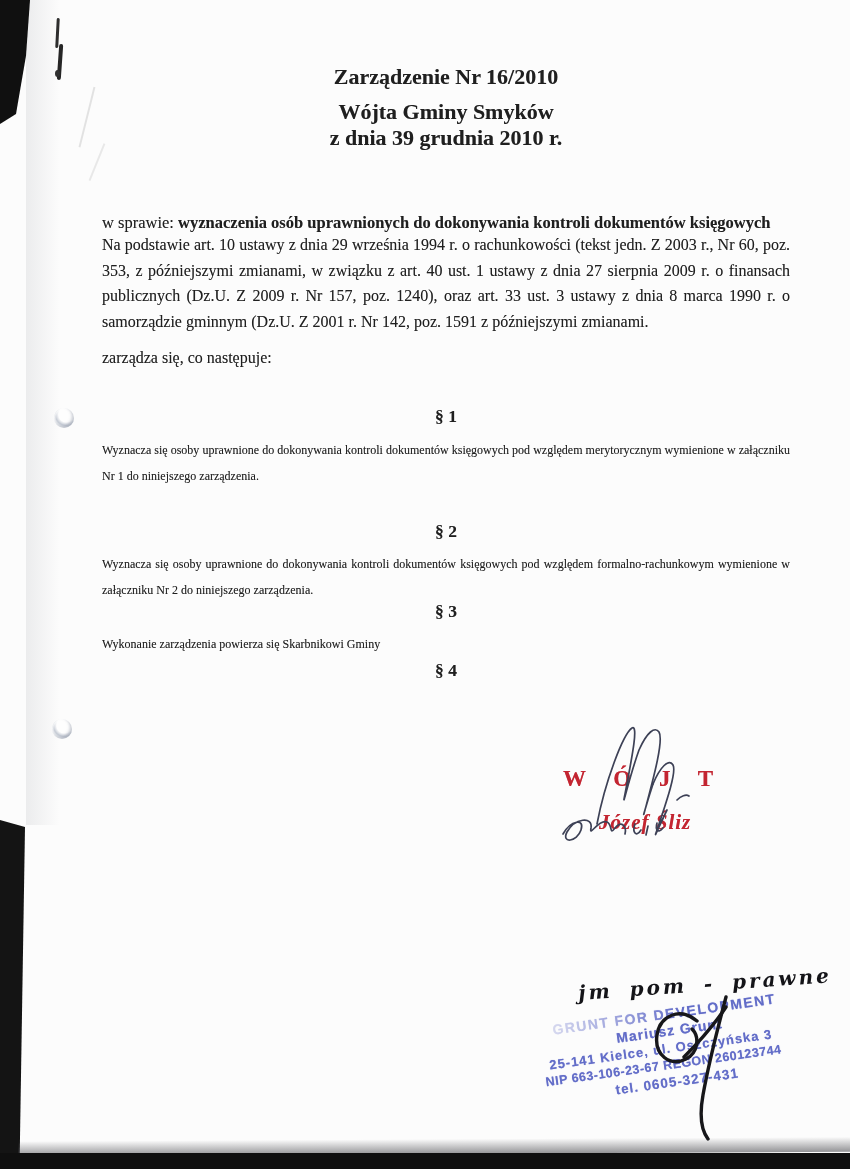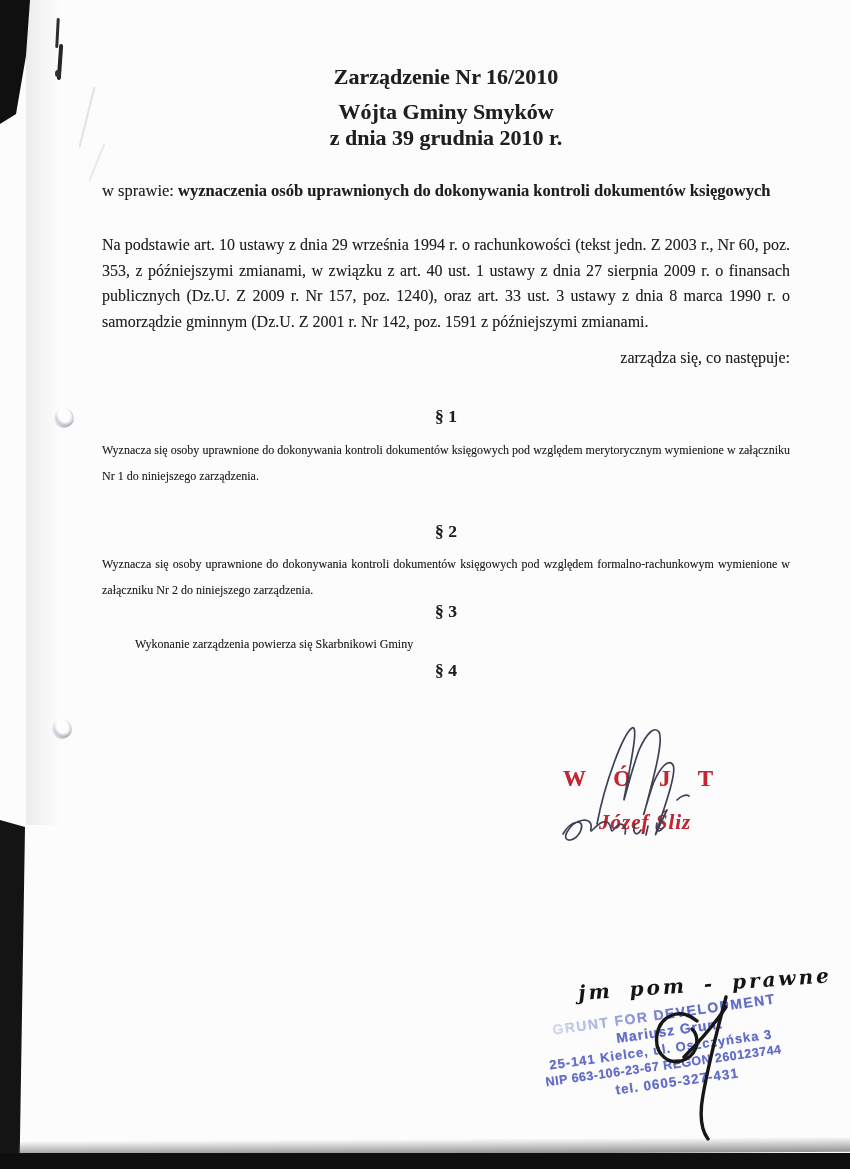--- a/index.html
+++ b/index.html
@@ -4,30 +4,30 @@
 <style>
   html,body{margin:0;padding:0;background:#ffffff;}
   .page{position:relative;width:850px;height:1169px;background:#fcfcfc;overflow:hidden;
         font-family:"Liberation Serif", serif;color:#1f1f1f;}
   .doc-text{text-shadow:0 0 0.5px rgba(30,30,30,0.38);}
 
   
   .col{position:absolute;left:102px;width:688px;}
   .title-block{top:64px;text-align:center;font-weight:bold;font-size:22px;line-height:26px;}
   .title-block .t1{margin-bottom:9px;}
-  .subject{top:176px;font-size:16.5px;line-height:30px;text-align:left;}
+  .subject{top:208px;font-size:16.5px;line-height:30px;text-align:left;}
   .subject .bold{font-weight:bold;}
   .legal{top:232px;font-size:16px;line-height:25.5px;text-align:justify;}
-  .ordains{top:349px;text-align:right;font-size:16px;}
+  .ordains{top:349px;text-align:left;font-size:16px;}
   .sec-head{text-align:center;font-weight:bold;font-size:17.5px;}
   .sec-body{font-size:12px;line-height:26px;text-align:justify;}
   .sec-body.single{text-align:left;}
   .h1{top:406px;} .b1{top:437px;}
   .h2{top:521px;} .b2{top:551px;}
-  .h3{top:601px;} .b3{top:631px;margin-left:33px;}
+  .h3{top:601px;} .b3{top:631px;}
   .h4{top:660px;} .b4{top:692px;}
 
   
   .sig-block{position:absolute;left:535px;top:722px;width:240px;height:145px;}
   .wojt{position:absolute;left:28px;top:44px;font-weight:bold;font-size:23px;letter-spacing:11px;
         color:#c32531;text-shadow:0 0 0.6px rgba(195,37,49,.55);}
   .signer{position:absolute;left:64px;top:88px;font-weight:bold;font-style:italic;font-size:21px;
         letter-spacing:1px;color:#c32531;text-shadow:0 0 0.6px rgba(195,37,49,.5);}
   .sig-ink{position:absolute;left:0;top:0;}
 

